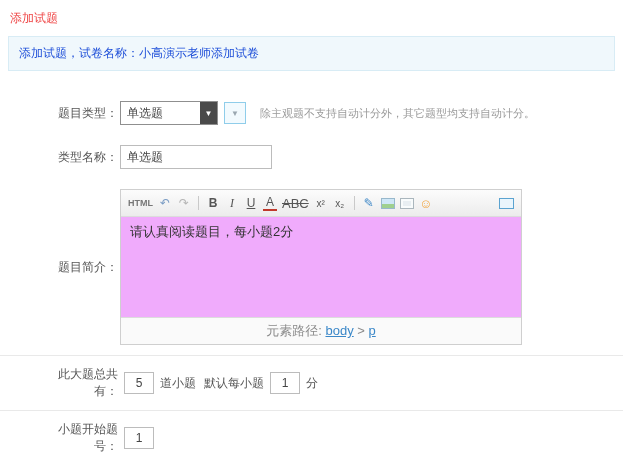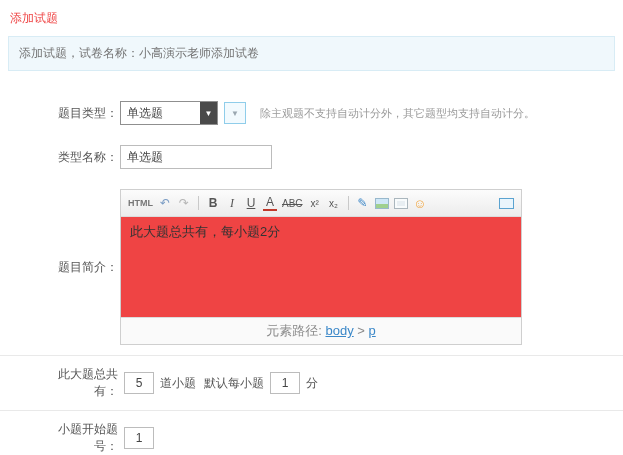--- a/index.html
+++ b/index.html
@@ -5,21 +5,21 @@
   * { box-sizing: border-box; }
   html,body { margin:0; padding:0; }
   body {
     width:623px; height:455px;
     font-family:"Liberation Sans","DejaVu Sans",sans-serif;
     font-size:12px; color:#555; background:#fff;
   }
   .page-title { color:#ef4444; padding:10px 10px 9px 10px; font-size:12px; }
   .info-bar {
     margin:0 8px; background:#f0f8fc; border:1px solid #d8ecf5;
-    padding:8px 10px; color:#737373;
+    padding:8px 10px; color:#1d4ed8;
   }
   .form { margin-top:20px; }
   .row { display:flex; align-items:center; padding:10px 0; }
   .row-label { width:118px; text-align:right; flex-shrink:0; color:#555;padding-left:40px; }
   .hint { color:#9a9a9a; margin-left:14px; font-size:11px; }
 
   
   .select {
     display:inline-flex; width:98px; height:24px; margin-left:2px;
     border:1px solid #8f8f8f; background:#fff; align-items:center; cursor:pointer;
@@ -44,37 +44,37 @@
   .num-input {
     width:30px; height:22px; border:1px solid #bcbcbc; text-align:center;
     font-size:12px; color:#444; outline:none; margin:0 6px;
     font-family:"Liberation Sans","DejaVu Sans",sans-serif;
   }
   .inline-text { color:#555; }
   .inline-gap { margin-left:8px; }
 
   
   .row-editor { align-items:center; }
-  .editor { width:402px; margin-left:2px; border:1px solid #cfcfcf; background:#ef4444; }
+  .editor { width:402px; margin-left:2px; border:1px solid #cfcfcf; background:#f0abfc; }
   .editor-toolbar {
     display:flex; align-items:center; gap:5px; padding:4px 7px;
     background:linear-gradient(#fcfcfc,#ececec); border-bottom:1px solid #dcdcdc;
   }
   .tool {
     min-width:14px; height:18px; display:inline-flex; align-items:center;
     justify-content:center; font-size:12px; color:#555; cursor:pointer;
   }
   .tool-html { font-size:9px; font-weight:bold; color:#777; }
   .tool-undo { color:#7a9cc4; }
   .tool-redo { color:#b5b5b5; }
   .tool-bold { font-weight:bold; }
   .tool-italic { font-style:italic; font-family:"Liberation Serif",serif; }
   .tool-underline { text-decoration:underline; }
   .tool-fontcolor { border-bottom:2px solid #c0392b; height:15px; }
-  .tool-strike { font-size:10px; text-decoration:line-through; }
+  .tool-strike { font-size:13px; text-decoration:line-through; }
   .tool-supsub { font-size:10px; }
   .tool-brush { color:#3a85c6; font-size:12px; }
   .tool-emoji { color:#f1a43c; font-size:13px; }
   .sep { width:1px; height:14px; background:#c9c9c9; margin:0 2px; }
   .icon-img {
     width:14px; height:11px; border:1px solid #98b8cc; display:inline-block;
     background:linear-gradient(180deg,#cfe7f7 55%,#9fd08f 45%); cursor:pointer;
   }
   .icon-shot {
     width:14px; height:11px; border:1px solid #aab6bd; display:inline-block;
@@ -137,21 +137,21 @@
           <span class="tool tool-strike">ABC</span>
           <span class="tool tool-supsub">x²</span>
           <span class="tool tool-supsub">x₂</span>
           <span class="sep"></span>
           <span class="tool tool-brush">✎</span>
           <span class="icon-img"></span>
           <span class="icon-shot"></span>
           <span class="tool tool-emoji">☺</span>
           <span class="icon-monitor"></span>
         </div>
-        <div class="editor-content">此大题总共有，每小题2分</div>
+        <div class="editor-content">请认真阅读题目，每小题2分</div>
         <div class="editor-status">
           <span>元素路径: </span><span class="path-link">body</span><span> &gt; </span><span class="path-link">p</span>
         </div>
       </div>
     </div>
 
     <div class="row divided">
       <div class="row-label">此大题总共有：</div>
       <input class="num-input" type="text" value="5" style="">
       <span class="inline-text">道小题</span>

